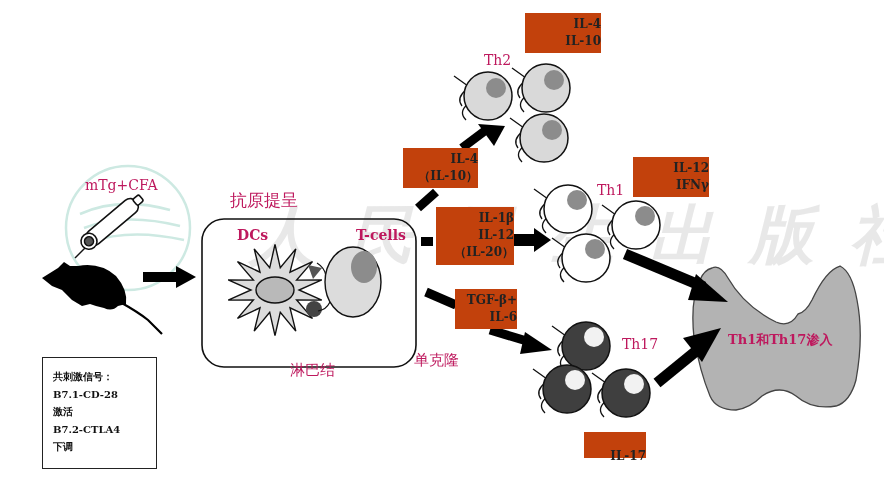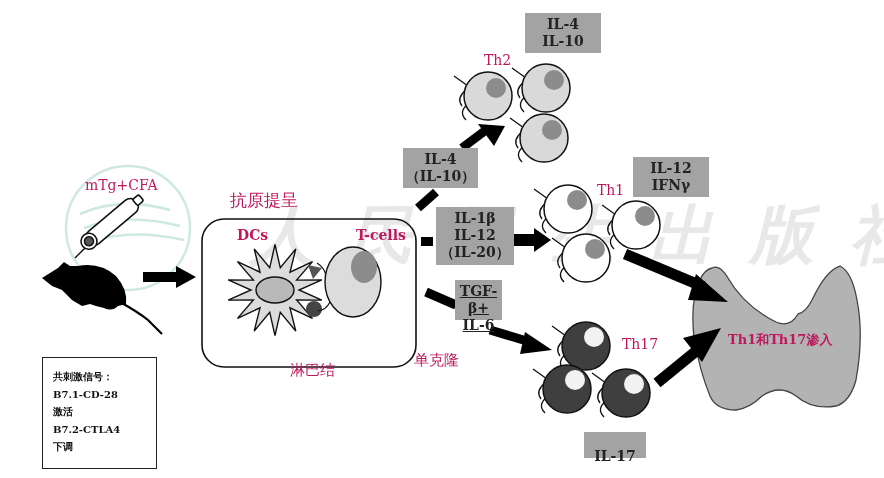--- a/index.html
+++ b/index.html
@@ -1,21 +1,21 @@
 <!DOCTYPE html>
 <html><head>
   <meta charset="utf-8">
   <style>
     html, body { margin: 0; padding: 0; background: #ffffff; }
     body { width: 884px; height: 478px; position: relative; overflow: hidden;
            font-family: "DejaVu Serif", "Liberation Serif", serif; color: #111; }
     #stage { position: absolute; left: 0; top: 0; width: 884px; height: 478px; }
     .lbl { position: absolute; font-size: 14px; line-height: 16px; white-space: nowrap; color: #be185d; }
     .lbl.bold { font-weight: bold; }
-    .cbox { position: absolute; background: #a3a3a3; text-align: center; font-size: 14px;
+    .cbox { position: absolute; background: #c2410c; text-align: right; font-size: 12px;
             line-height: 17px; font-weight: bold; color: #222; padding-top: 3px; box-sizing: border-box; }
     .cbox span { display: block; }
     .legend-box { position: absolute; left: 42px; top: 357px; width: 115px; height: 112px;
                   border: 1.5px solid #222; box-sizing: border-box; padding: 10px 0 0 10px;
                   font-size: 10px; line-height: 17.5px; font-weight: bold; }
     .legend-box span { display: block; }
     .watermark { position: absolute; font-size: 64px; color: rgba(150,150,150,0.22);
                  font-family: "DejaVu Serif", serif; font-style: italic; font-weight: bold;
                  letter-spacing: 36px; white-space: nowrap; pointer-events: none; }
   </style>
@@ -173,21 +173,21 @@
     <span>IL-4</span>
     <span>（IL-10）</span>
   </div>
 
   <div class="cbox" style="left:436px; top:207px; width:78px; height:58px;">
     <span>IL-1β</span>
     <span>IL-12</span>
     <span>（IL-20）</span>
   </div>
 
-  <div class="cbox" style="left:455px; top:280px; width:47px; height:40px;text-decoration:underline;">
+  <div class="cbox" style="left:455px; top:289px; width:62px; height:40px;">
     <span>TGF-β+</span>
     <span>IL-6</span>
   </div>
 
   <div class="cbox" style="left:525px; top:13px; width:76px; height:40px;">
     <span>IL-4</span>
     <span>IL-10</span>
   </div>
   <div class="cbox" style="left:633px; top:157px; width:76px; height:40px;">
     <span>IL-12</span>

